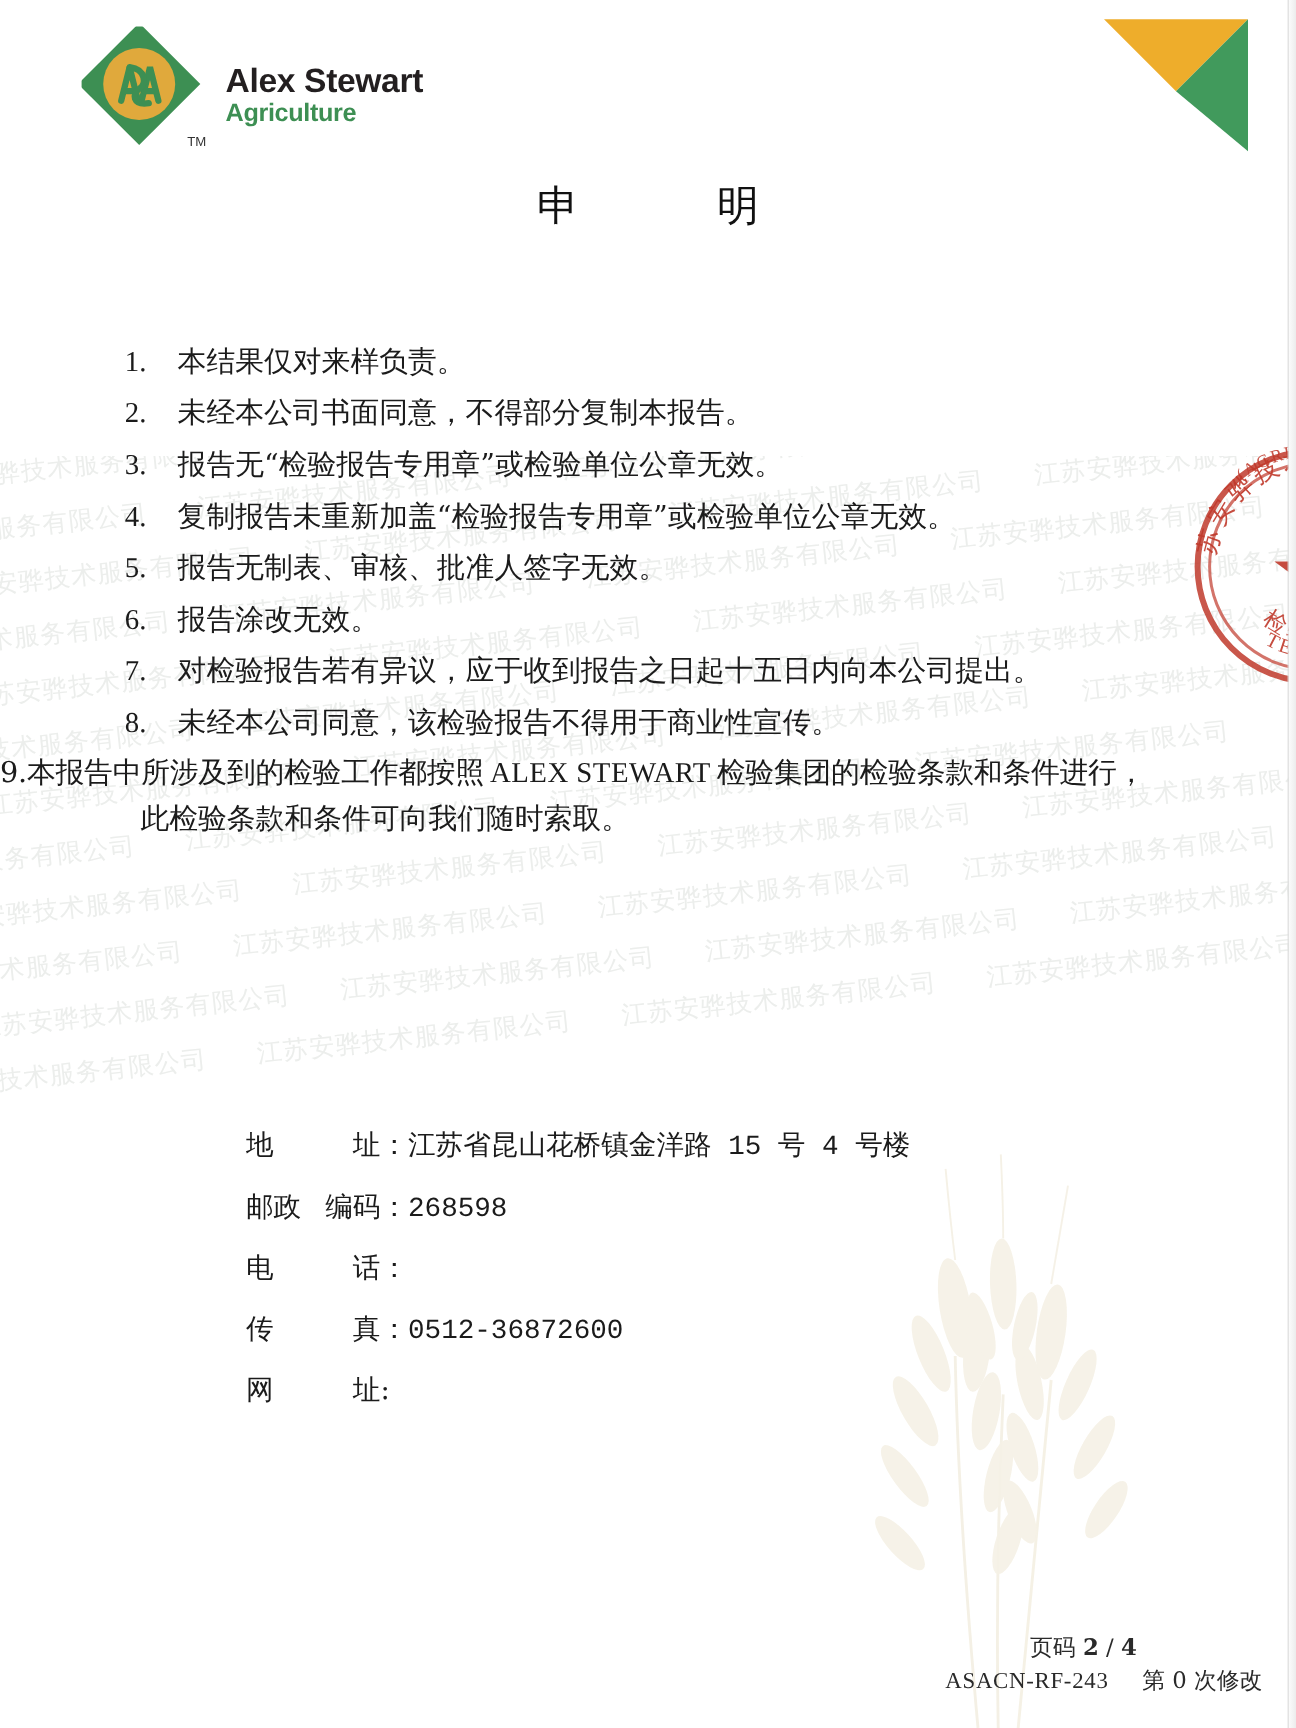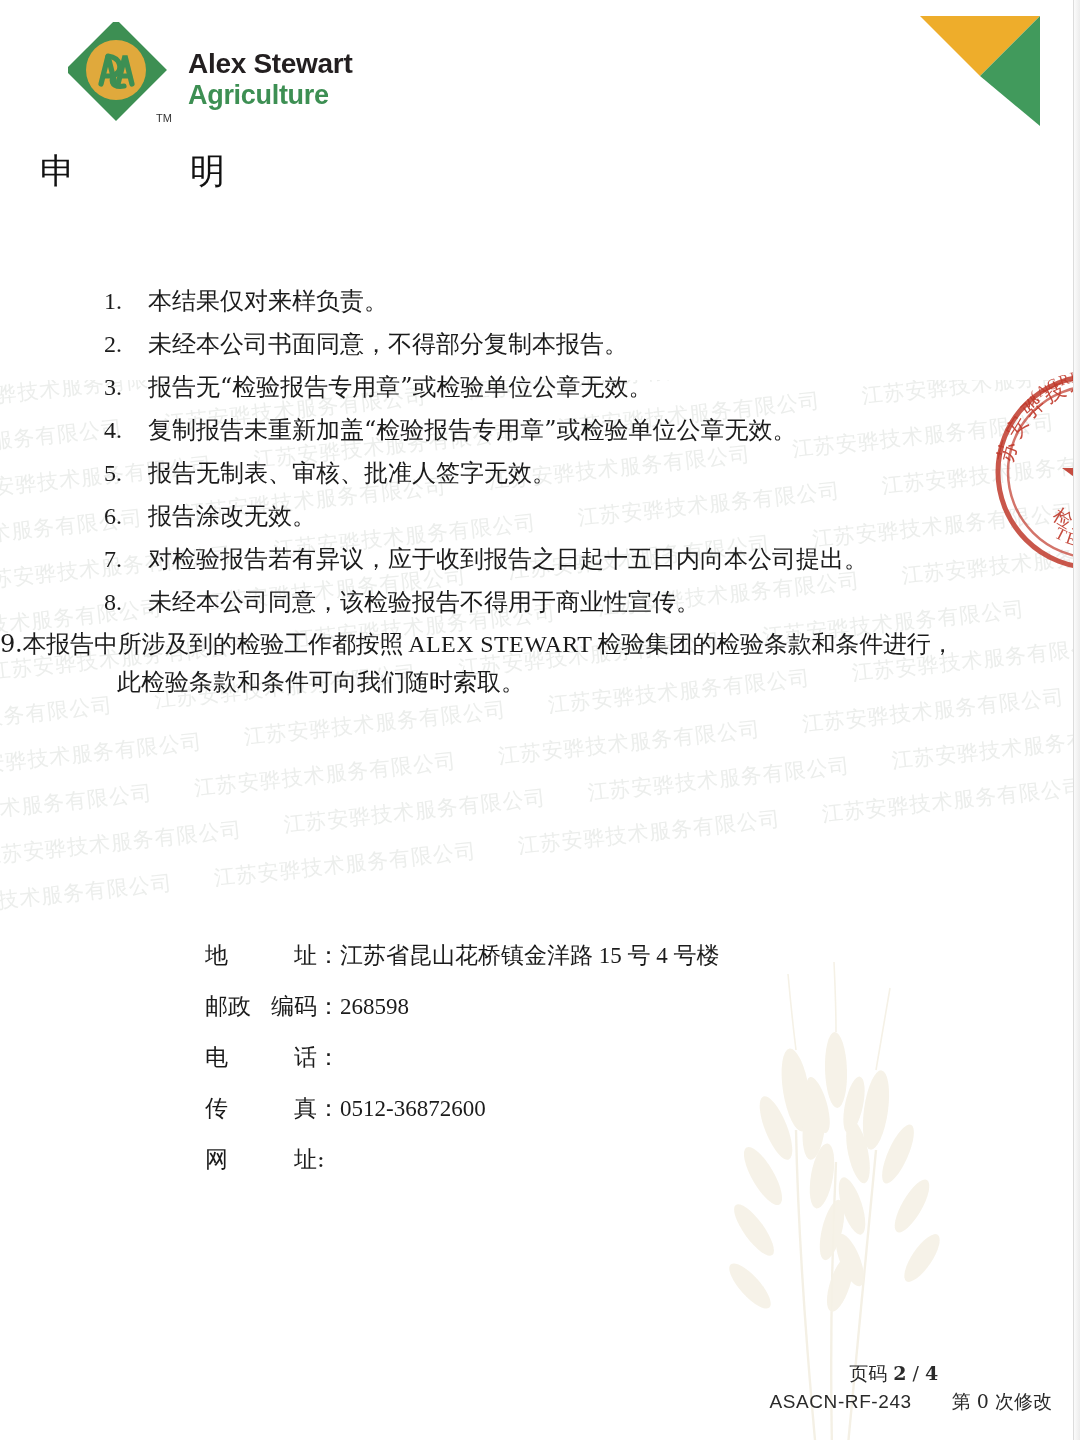--- a/index.html
+++ b/index.html
@@ -93,41 +93,42 @@
     font-family: "Liberation Sans", "DejaVu Sans", sans-serif;
   }
   #logo-line1 {
     font-size: 28px;
     font-weight: bold;
     color: #231f20;
     letter-spacing: -0.3px;
     line-height: 1.12;
   }
   #logo-line2 {
-    font-size: 27px;
+    font-size: 21px;
     font-weight: bold;
     color: #3d8f53;
     letter-spacing: -0.3px;
     line-height: 1.12;
   }
   #corner-mark {
     position: absolute;
     right: 6px;
     top: 0;
     width: 170px;
     height: 132px;
     z-index: 12;
   }
 
   
   #doc-title {
     position: absolute;
     left: 0;
     top: 148px;
     width: 1080px;
+    text-align: center;
     font-size: 35px;
     letter-spacing: 40px;
     text-indent: 40px;
     font-family: "DejaVu Serif", "Liberation Serif", serif;
     color: #111;
     z-index: 10;
   }
 
   
   #declaration-list {
@@ -208,21 +209,21 @@
   .contact-label.spaced {
     letter-spacing: 0;
     display: flex;
     justify-content: space-between;
     width: 112px;
     padding-right: 0;
   }
   .contact-label.spaced .lbl-a { }
   .contact-label.spaced .lbl-b { }
   .contact-value {
-    font-family: Liberation Serif, serif;
+    font-family: Liberation Mono, monospace;
     white-space: nowrap;
   }
 
   
   #seal {
     position: absolute;
     left: 990px;
     top: 368px;
     width: 208px;
     height: 208px;
@@ -246,23 +247,23 @@
     margin-right: 34px;
     white-space: nowrap;
   }
   #footer-line1 b { font-weight: bold; }
   #footer-line2 {
     font-size: 19px;
     line-height: 28px;
     white-space: nowrap;
   }
   #footer-doccode {
-    font-family: Liberation Sans, sans-serif;
+    font-family: Liberation Serif, serif;
     letter-spacing: 0.6px;
-    margin-right: 34px;
+    margin-right: 22px;
   }
 </style>
 </head>
 <body>
 
 <div id="page">
 
   <svg id="wheat-watermark" viewBox="0 0 470 560" preserveAspectRatio="xMidYMid meet" aria-hidden="true">
     <g stroke="#f4f0e4" fill="none" stroke-width="2.4" opacity="0.95">
       <path d="M215 540 C205 430 198 330 196 230"></path>

